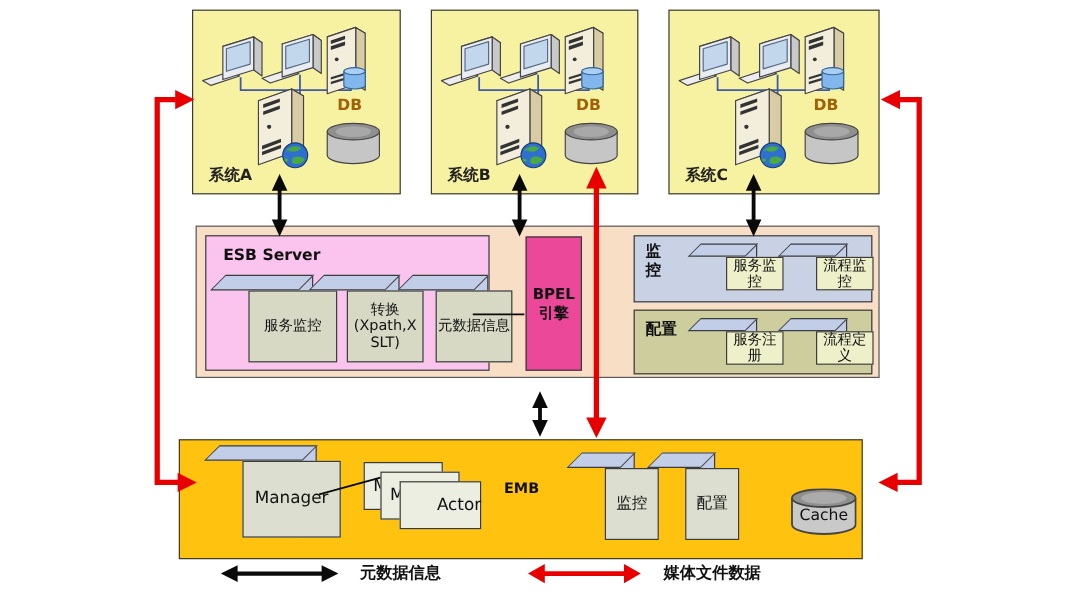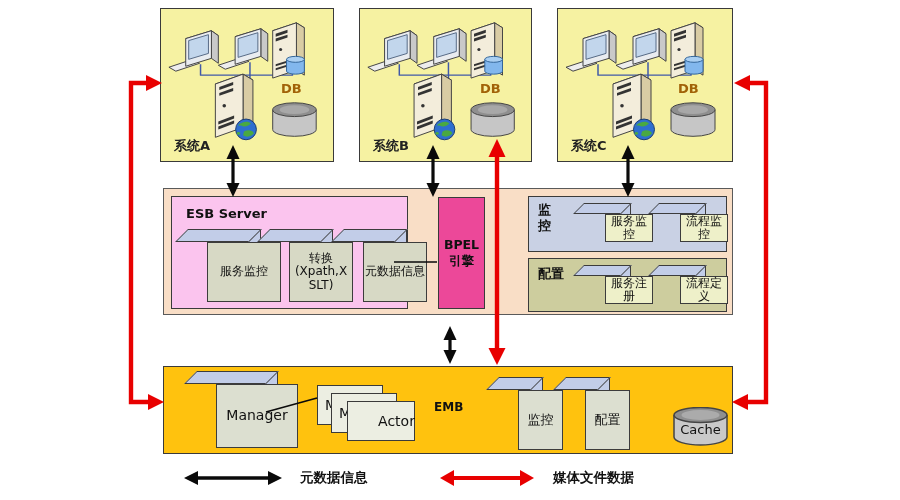--- a/index.html
+++ b/index.html
@@ -30,21 +30,21 @@
   .b3{position:absolute;width:0;height:0;}
   .b3 .t{position:absolute;left:0;top:0;width:var(--w);height:var(--d);background:var(--side,#c2cde8);
          border:1px solid #3c3c3c;transform:skewX(-45deg);transform-origin:0 100%;box-sizing:border-box;display:block;}
   .b3 .s{position:absolute;left:calc(var(--w) - 1px);top:var(--d);width:var(--d);height:var(--h);
          background:var(--side,#c2cde8);border:1px solid #3c3c3c;transform:skewY(-45deg);
          transform-origin:0 0;box-sizing:border-box;display:block;}
   .b3 .f{position:absolute;left:0;top:var(--d);width:var(--w);height:var(--h);background:var(--face,#dcdfd0);
          border:1.2px solid #3c3c3c;box-sizing:border-box;display:flex;align-items:center;justify-content:center;
          text-align:center;font-size:12px;line-height:1.12;font-weight:normal;color:#111;padding:1px;font-style:normal;margin-left:32px;}
   
-  .emb{position:absolute;left:163px;top:366px;width:570px;height:88px;background:#ffc20e;
+  .emb{position:absolute;left:149px;top:366px;width:570px;height:100px;background:#ffc20e;
        border:1.6px solid #3a3a3a;box-sizing:border-box;}
   .card{position:absolute;background:#eceee2;border:1.6px solid #3a3a3a;box-sizing:border-box;
         font-size:14px;color:#111;display:flex;align-items:center;padding-left:31px;}
   .card.back{padding-left:7px;}
   .card.frontc{justify-content:center;}
   .emb-label{position:absolute;left:270px;top:33px;font-size:12px;font-weight:bold;}
   .cache{position:absolute;left:509px;top:40px;width:55px;height:40px;}
   .cache-label{position:absolute;left:0;top:15px;width:55px;text-align:center;font-size:13px;color:#111;}
   
   .legend-label{position:absolute;top:469px;font-size:13.5px;font-weight:600;color:#111;}

